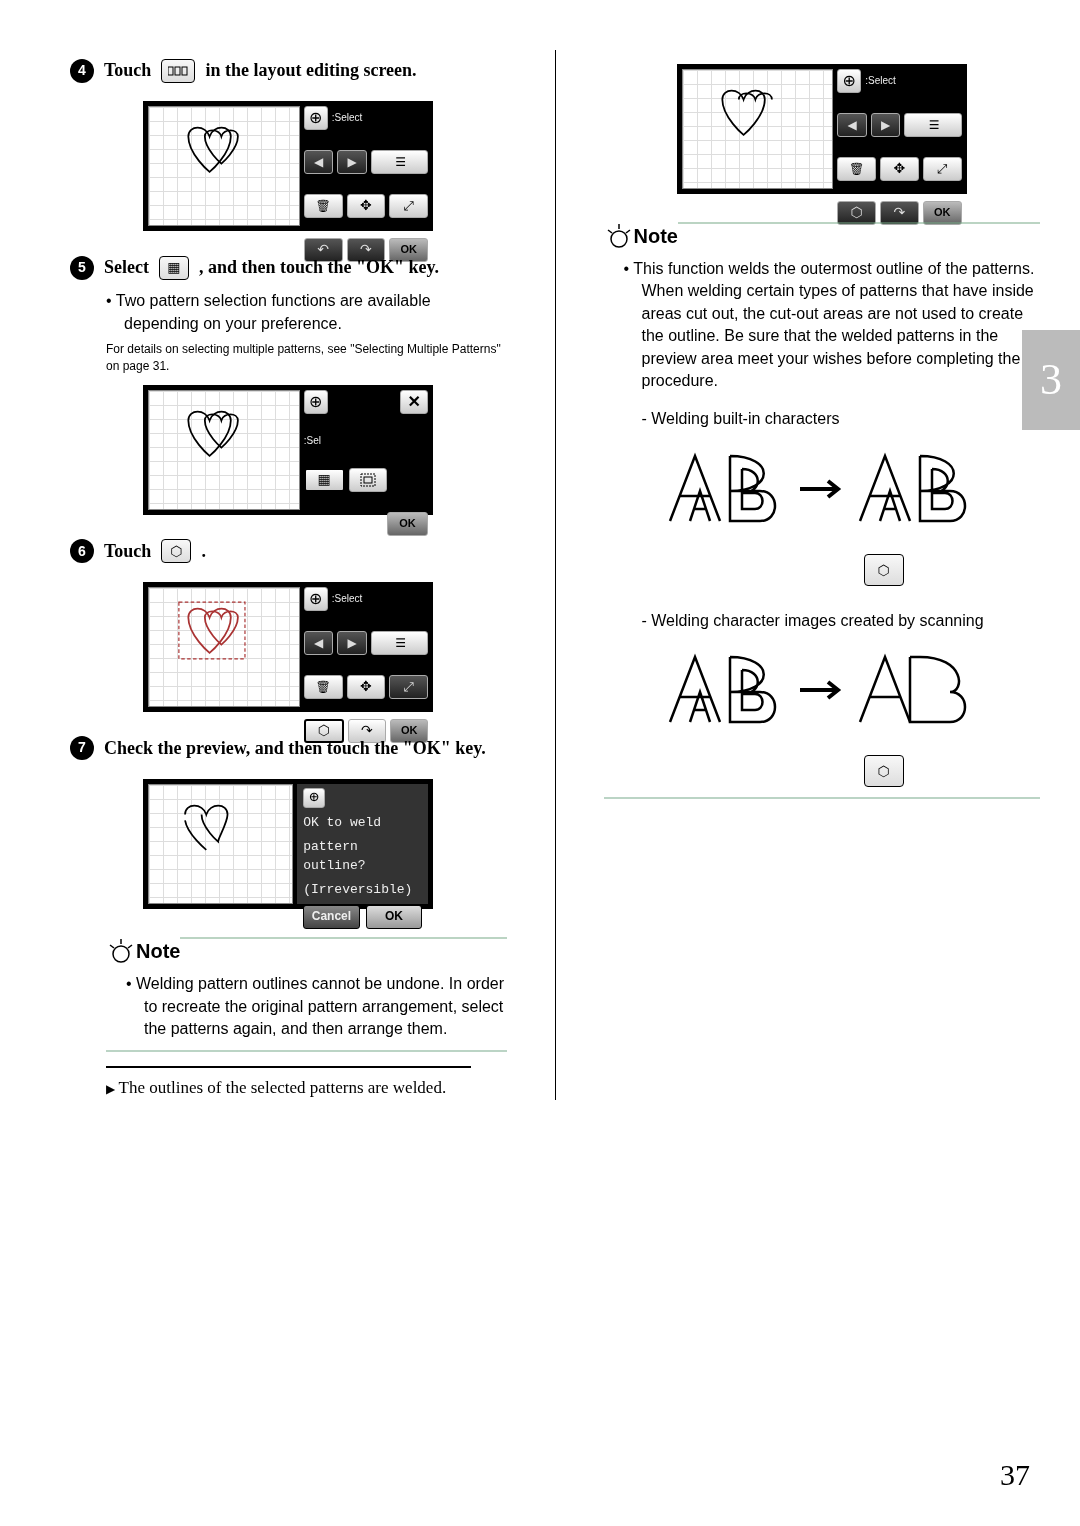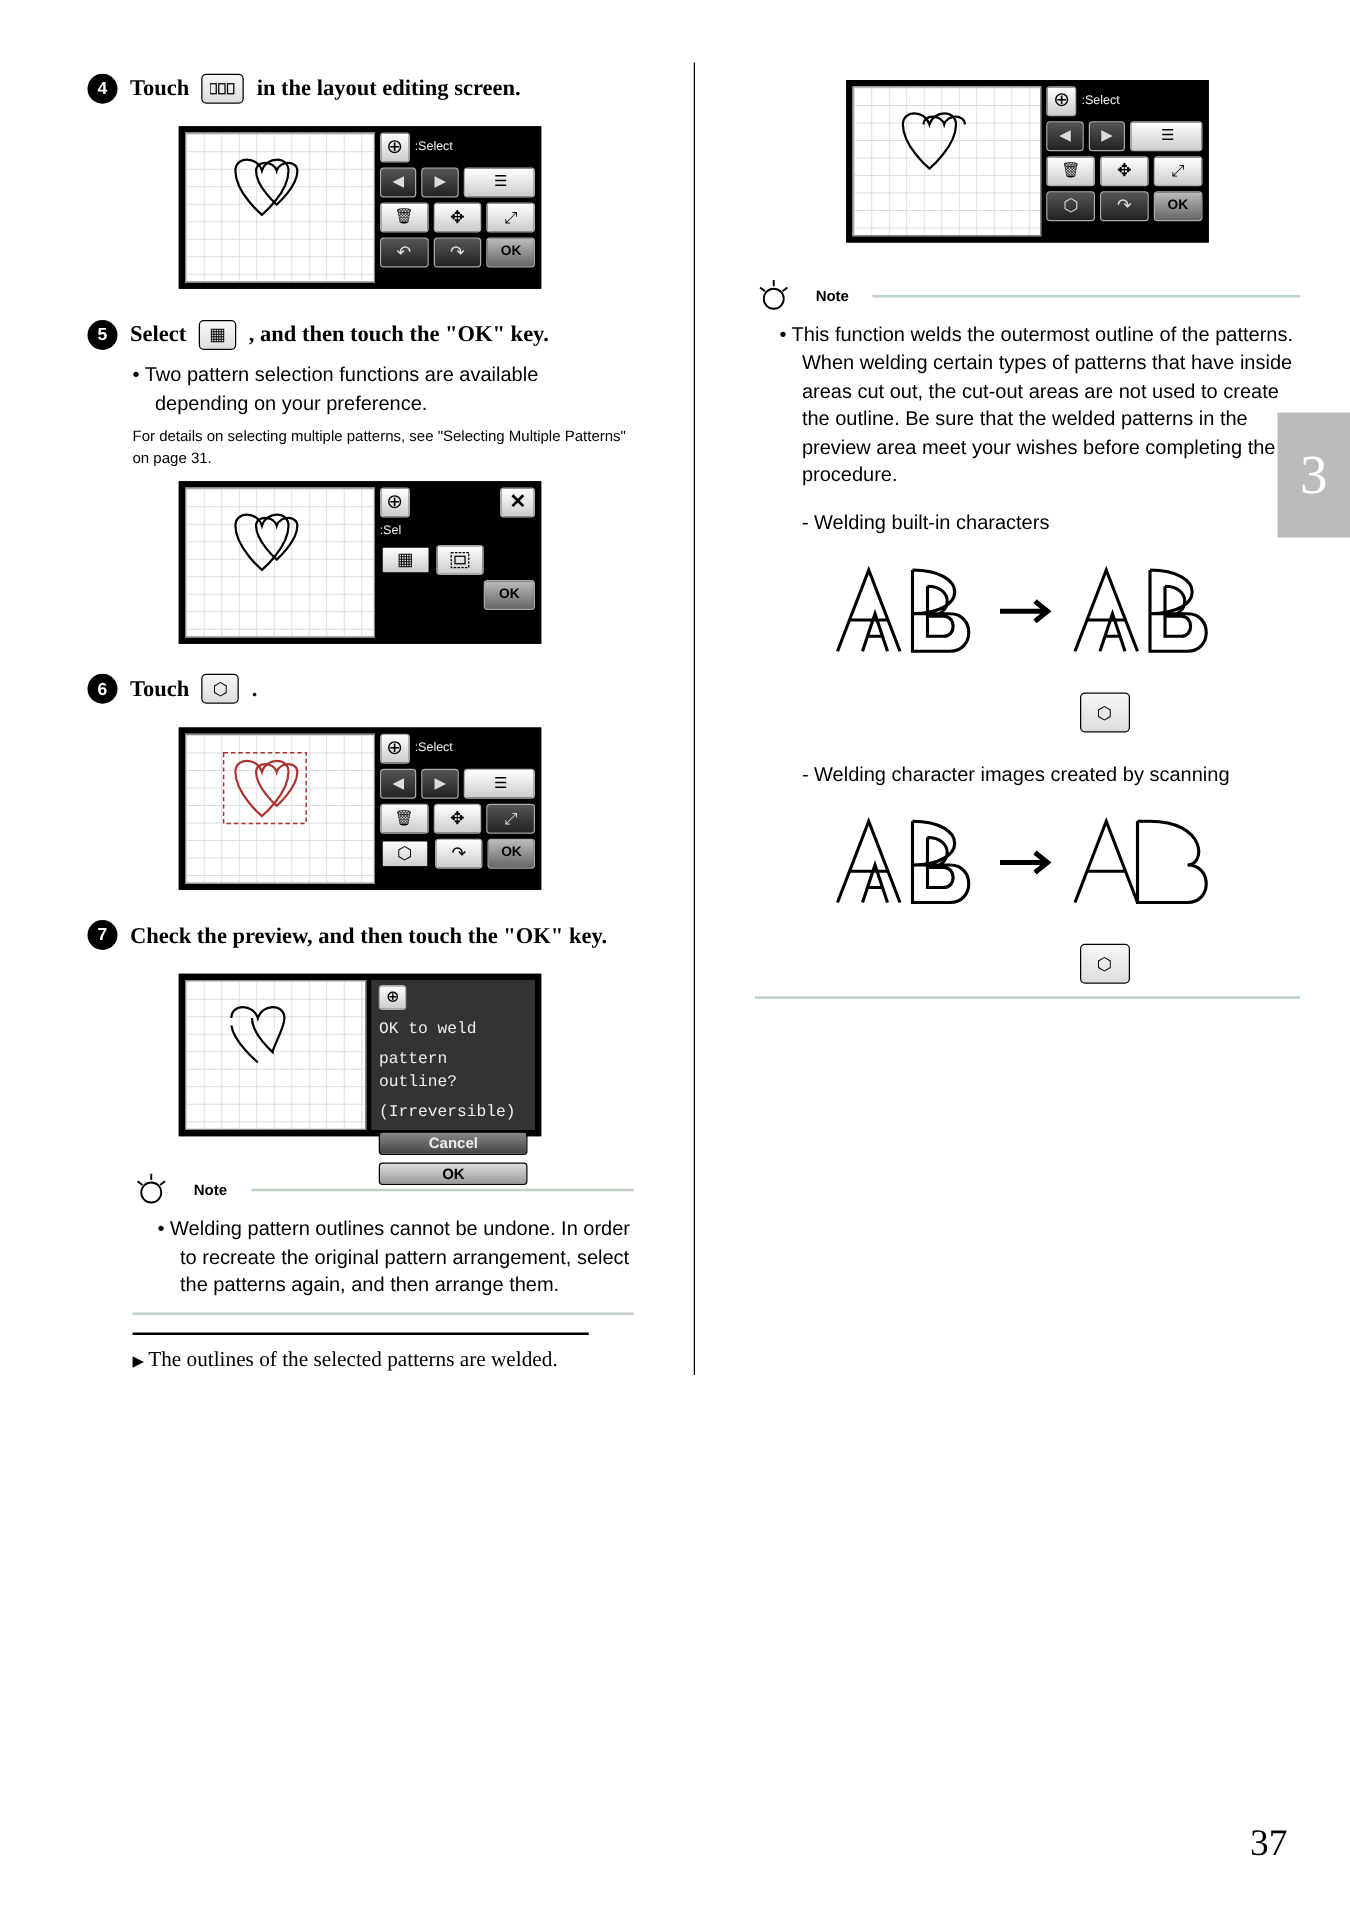--- a/index.html
+++ b/index.html
@@ -126,21 +126,21 @@
     background-image:
       linear-gradient(#ddd 1px, transparent 1px),
       linear-gradient(90deg, #ddd 1px, transparent 1px);
     background-size: 14px 14px;
   }
   .mat svg { width: 100%; height: 100%; }
   .panel {
     flex: 1;
     display: flex;
     flex-direction: column;
-    gap: 4px;
+    gap: 20px;
   }
   .panel-row {
     display: flex;
     gap: 4px;
   }
   .pbtn {
     flex: 1;
     height: 24px;
     border: 1px solid #aaa;
     border-radius: 3px;
@@ -165,41 +165,40 @@
     flex:1;
     display:flex;
     flex-direction:column;
     background:#333;
     color:#eee;
     font-family:"Courier New",monospace;
     font-size:13px;
     padding:4px 6px;
     gap:6px;
   }
-  .dialog-buttons { display:flex; gap:6px; margin-top:auto;flex-direction:column; }
+  .dialog-buttons { display:flex; gap:6px; margin-top:auto; }
   .dbtn {
     flex:1; height:24px; border-radius:3px;
     display:flex;align-items:center;justify-content:center;
     font-family:Arial,sans-serif;font-size:12px;font-weight:bold;
     background:linear-gradient(#ddd,#999);color:#000;border:1px solid #000;
   }
   .dbtn.dark { background:linear-gradient(#888,#444); color:#eee; }
 
   
   .note {
     margin-top: 12px;
     margin-bottom: 8px;
   }
   .note-head {
     display: flex;
-    align-items: center;
-    gap: 19px;
+    gap: 0;
     font-family: Arial, sans-serif;
     font-weight: bold;
-    font-size: 12px;
+    font-size: 20px;
   }
   .note-head .line {
     flex:1; height:2px; background:#7a8; opacity:.5;
   }
   .note-body {
     border-bottom: 2px solid rgba(120,170,140,.5);
     padding: 6px 0 10px 0;
   }
   .note-item {
     font-size:16px;

